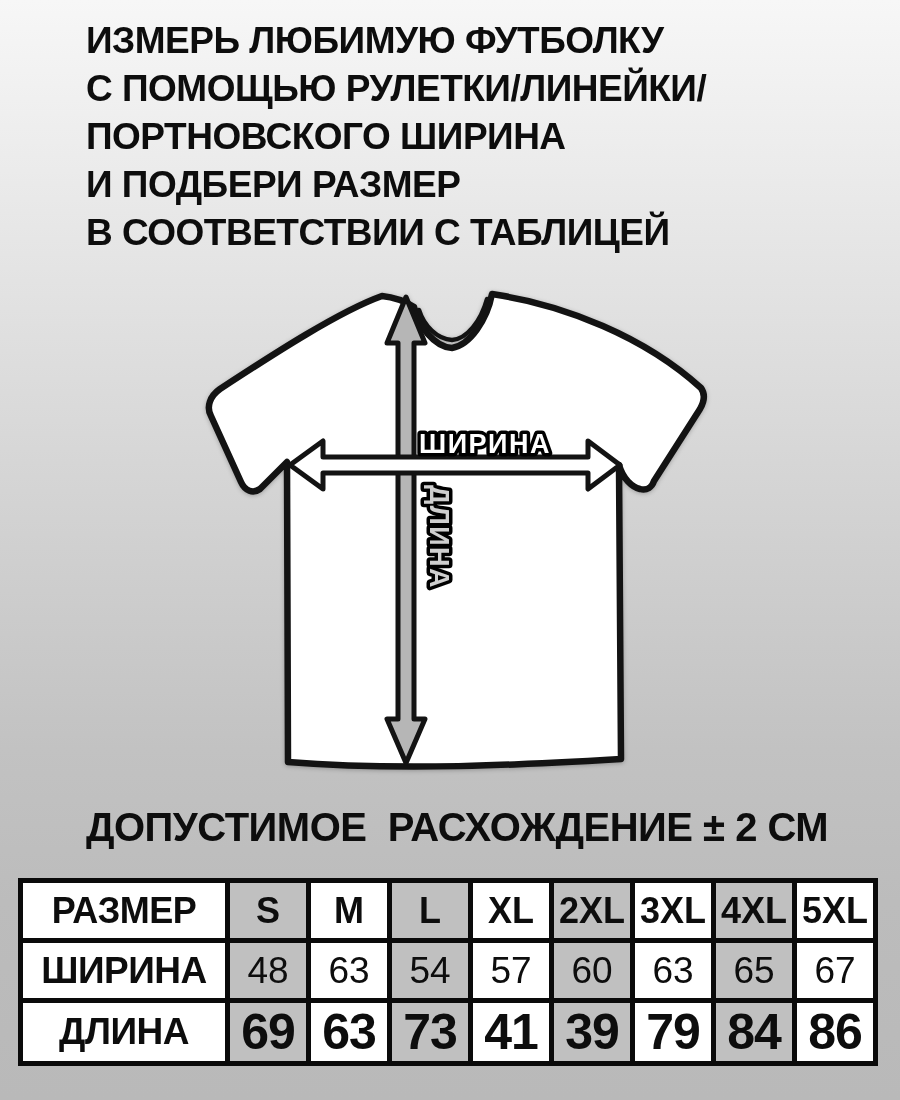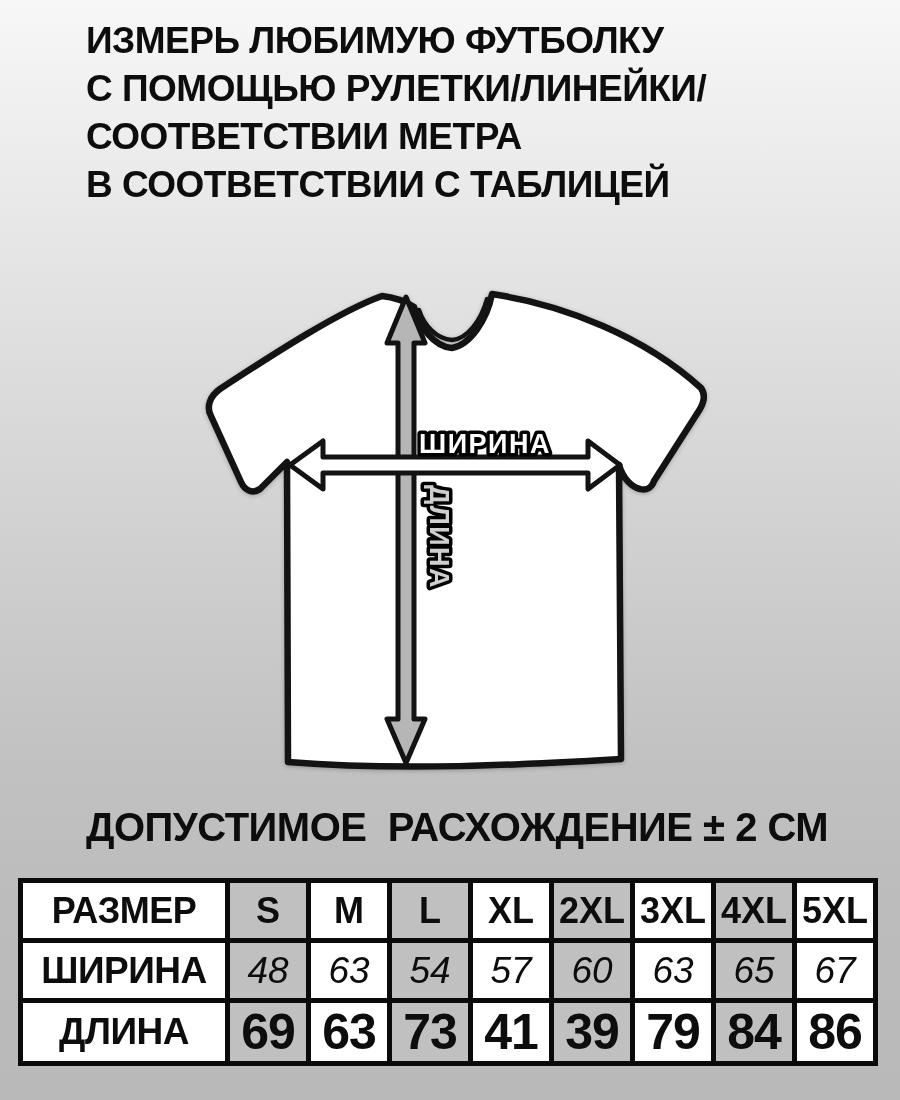--- a/index.html
+++ b/index.html
@@ -40,32 +40,33 @@
     border-collapse:collapse;table-layout:fixed;
   }
   .size-table td{
     border:5px solid #0a0a0a;background:#ffffff;color:#0d0d0d;
     text-align:center;vertical-align:middle;height:55px;padding:0;
     overflow:hidden;
   }
   .size-table td.g{background:#c0c0c0;}
   .size-table td.lab{font-weight:700;font-size:37px;letter-spacing:-0.5px;text-align:center;}
   .size-table tr.hdr td{font-weight:700;font-size:36px;}
-  .size-table tr.r-width td.val{font-weight:400;font-size:37px;font-style:italic;}
+  .size-table tr.r-width td.val{font-weight:400;font-size:37px;}
   .size-table tr.r-length td.val{font-weight:700;font-size:50px;letter-spacing:-1px;}
 </style>
 </head>
 <body>
 
 <div class="page">
 
   <div class="intro">
     <div>ИЗМЕРЬ ЛЮБИМУЮ ФУТБОЛКУ</div>
     <div>С ПОМОЩЬЮ РУЛЕТКИ/ЛИНЕЙКИ/</div>
-    <div>СООТВЕТСТВИИ МЕТРА</div>
+    <div>ПОРТНОВСКОГО ШИРИНА</div>
+    <div>И ПОДБЕРИ РАЗМЕР</div>
     <div>В СООТВЕТСТВИИ С ТАБЛИЦЕЙ</div>
   </div>
 
   <svg class="shirt-svg" viewBox="0 0 530 510">
 
     <path class="shirt-body" d="
       M 192,11
       C 150,26 85,68 30,104
       C 20,111 16,122 21,131
       L 51,197

